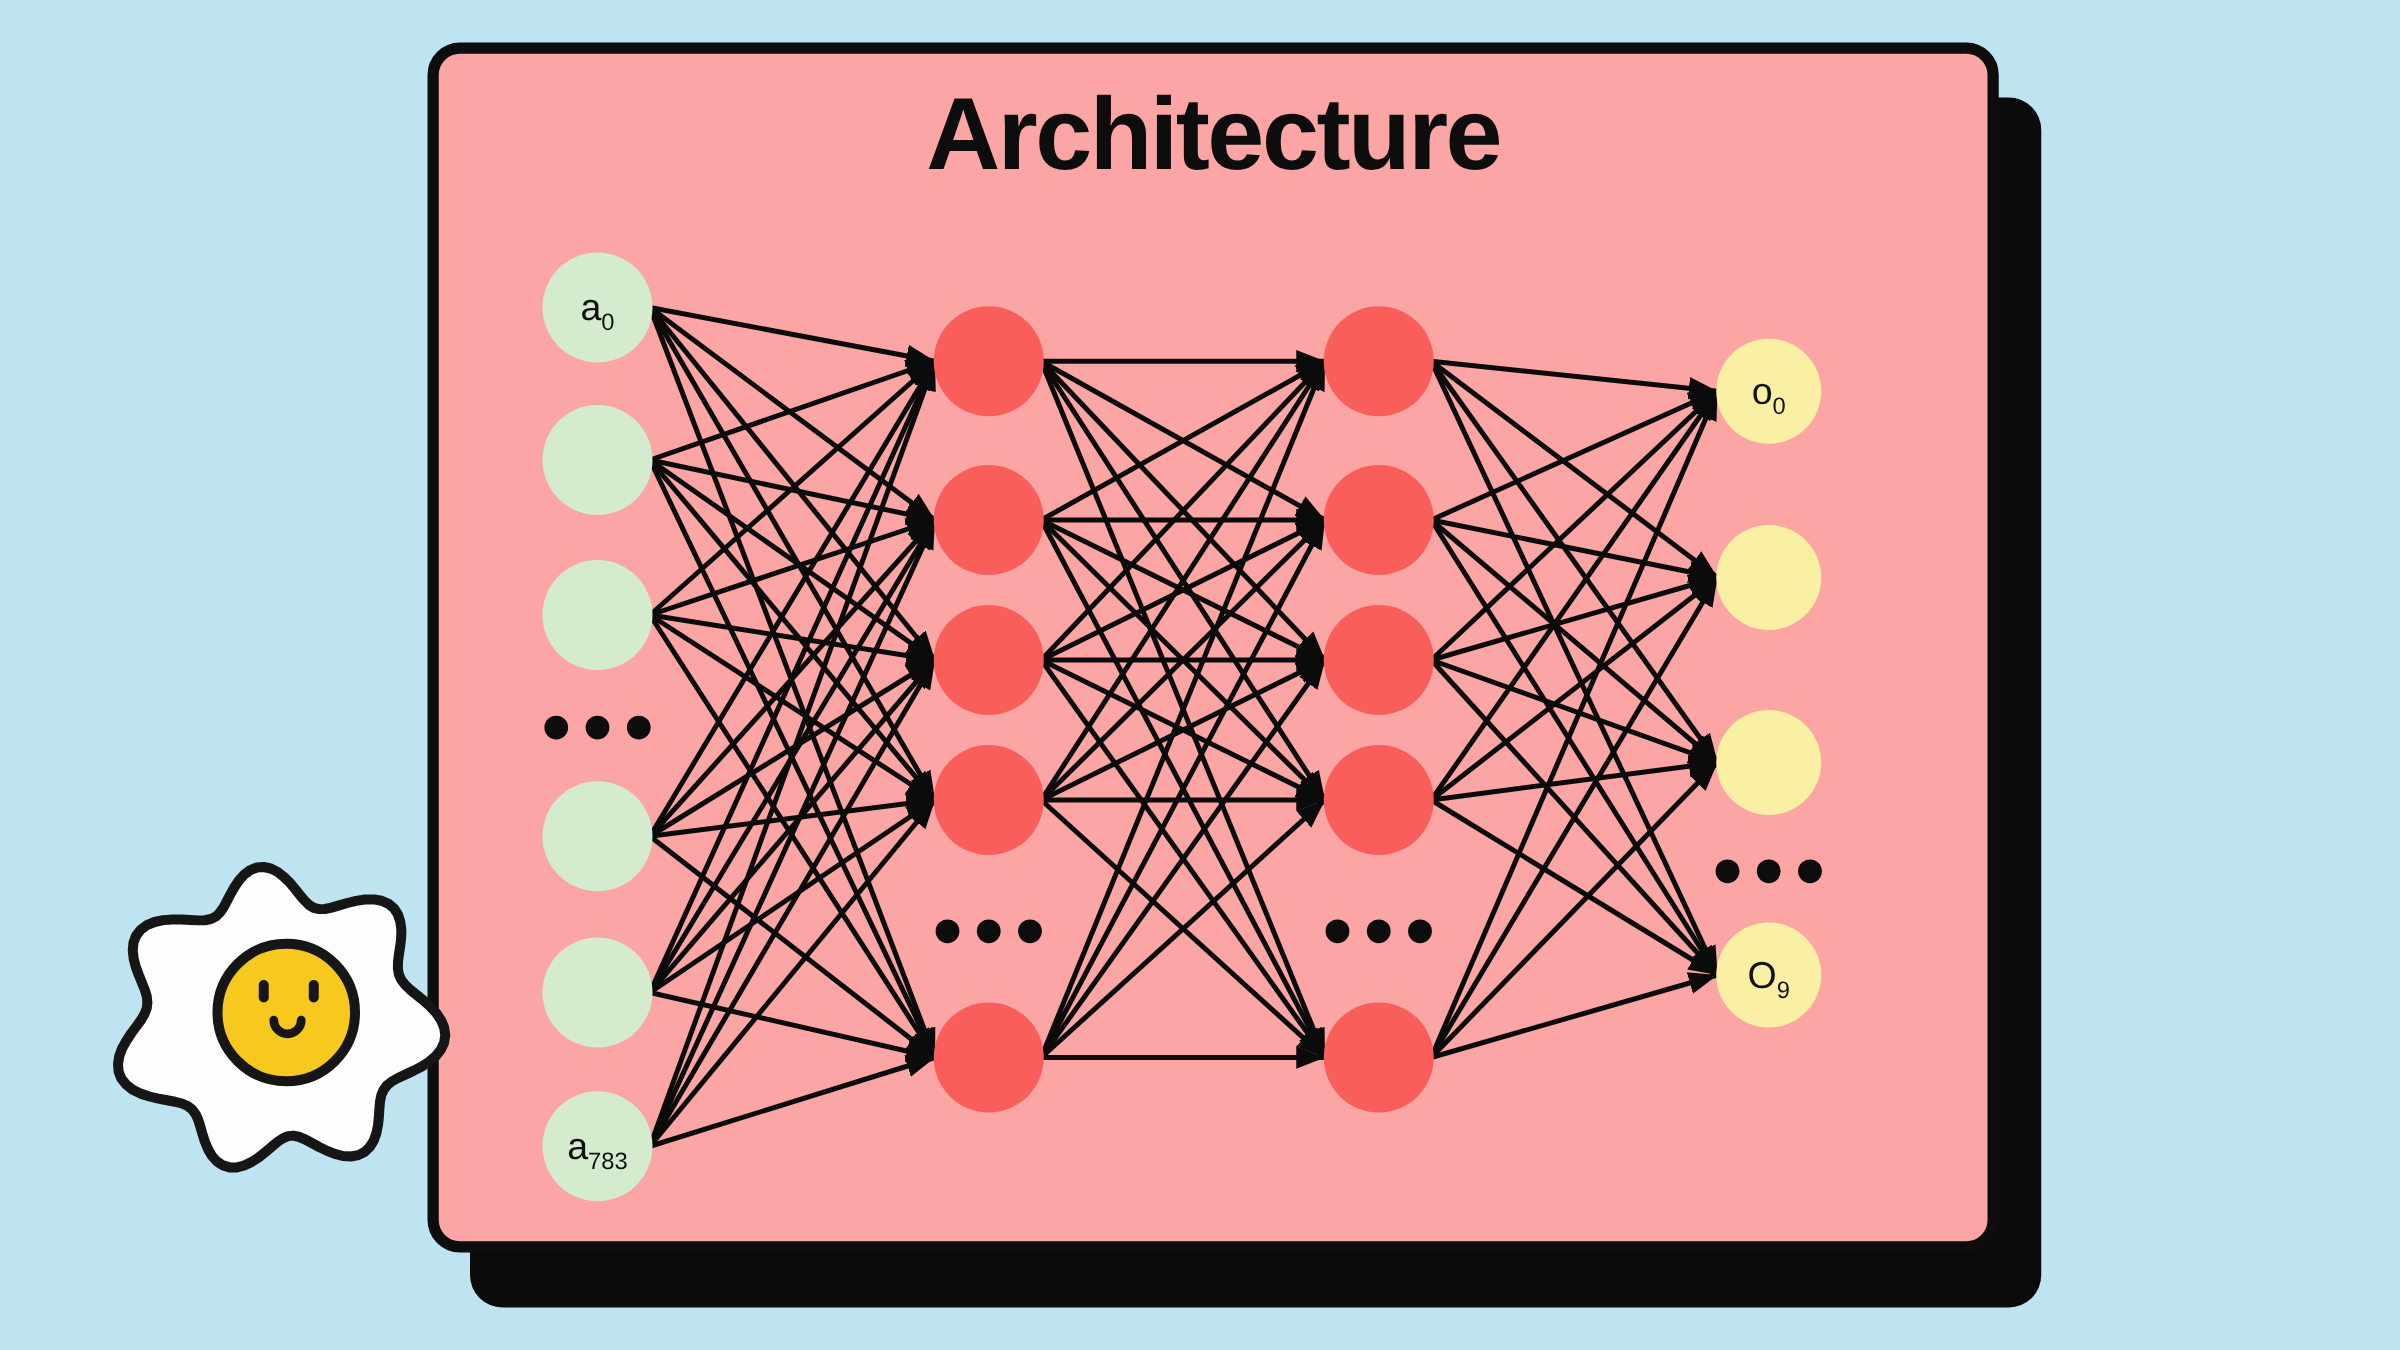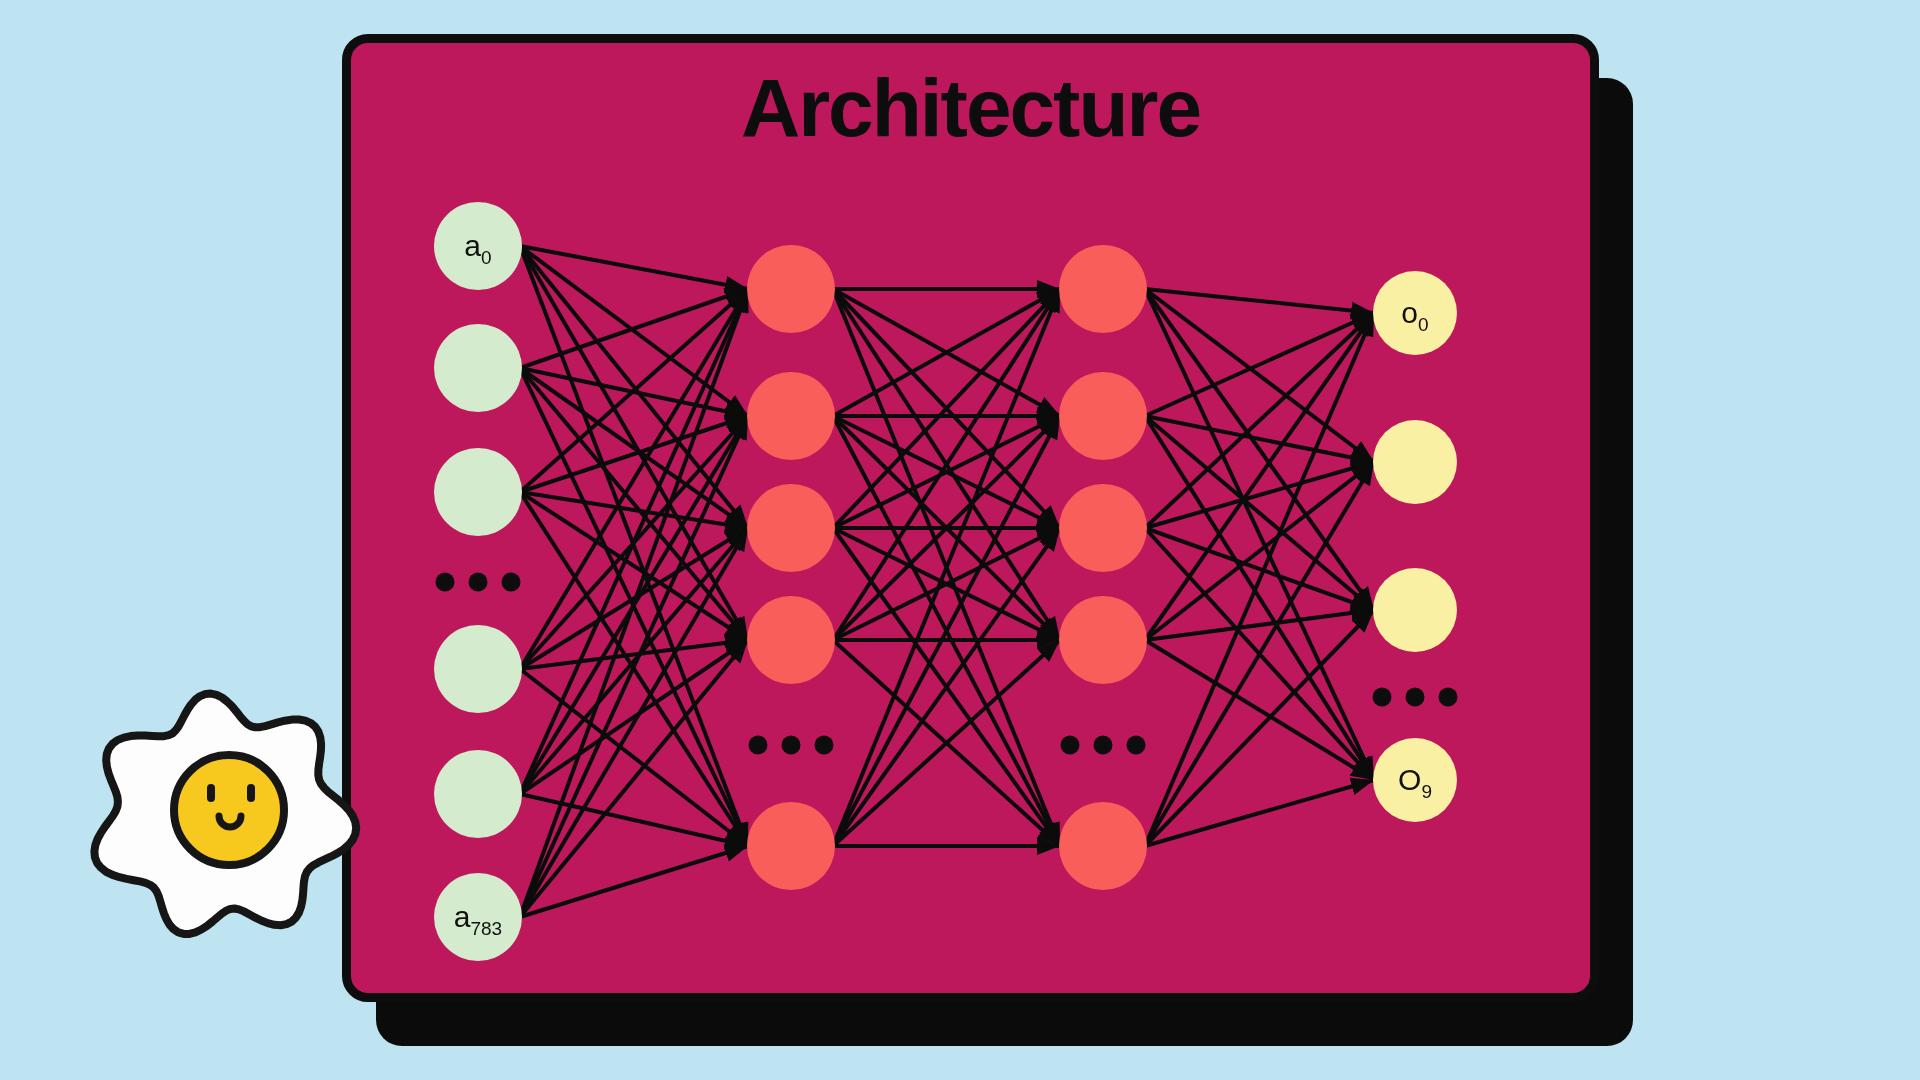--- a/index.html
+++ b/index.html
@@ -2,21 +2,21 @@
 <html><head>
 <meta charset="utf-8">
 <style>
   html,body{margin:0;padding:0;background:#9fd4e6;}
   .stage{
     position:relative;width:1920px;height:1080px;overflow:hidden;
     background:#bee4f1;font-family:"Liberation Sans",sans-serif;
   }
   .card{
     position:absolute;left:342px;top:34px;width:1257px;height:968px;
-    box-sizing:border-box;background:#be185d;border:9px solid #0d0d0d;
+    box-sizing:border-box;background:#fca5a5;border:9px solid #0d0d0d;
     border-radius:26px;box-shadow:34px 44px 0 0 #0b0b0b;
   }
   .card h1{
     margin:22px 0 0 0;text-align:center;font-size:82px;line-height:1.05;
     font-weight:bold;letter-spacing:-2px;color:#0d0d0d;
   }
   svg.network{position:absolute;left:0;top:0;width:1920px;height:1080px;}
   svg.egg{position:absolute;left:75px;top:672px;width:290px;height:290px;}
   .node-label{font-family:"Liberation Sans",sans-serif;fill:#111;}
 </style>

